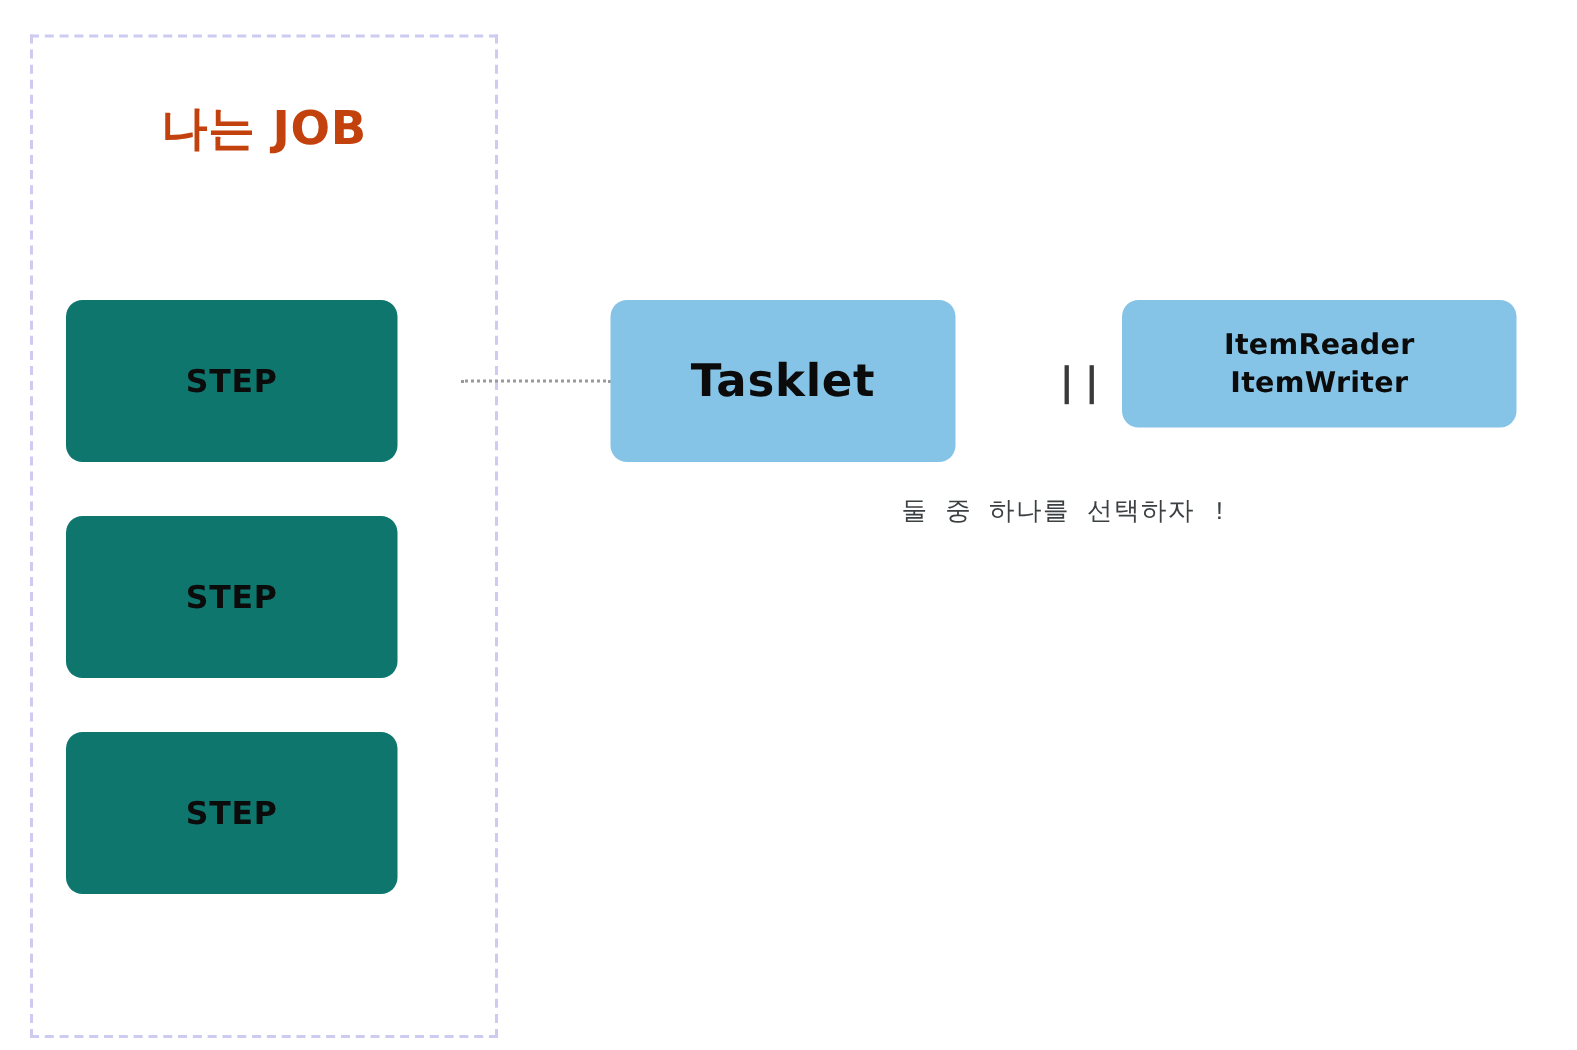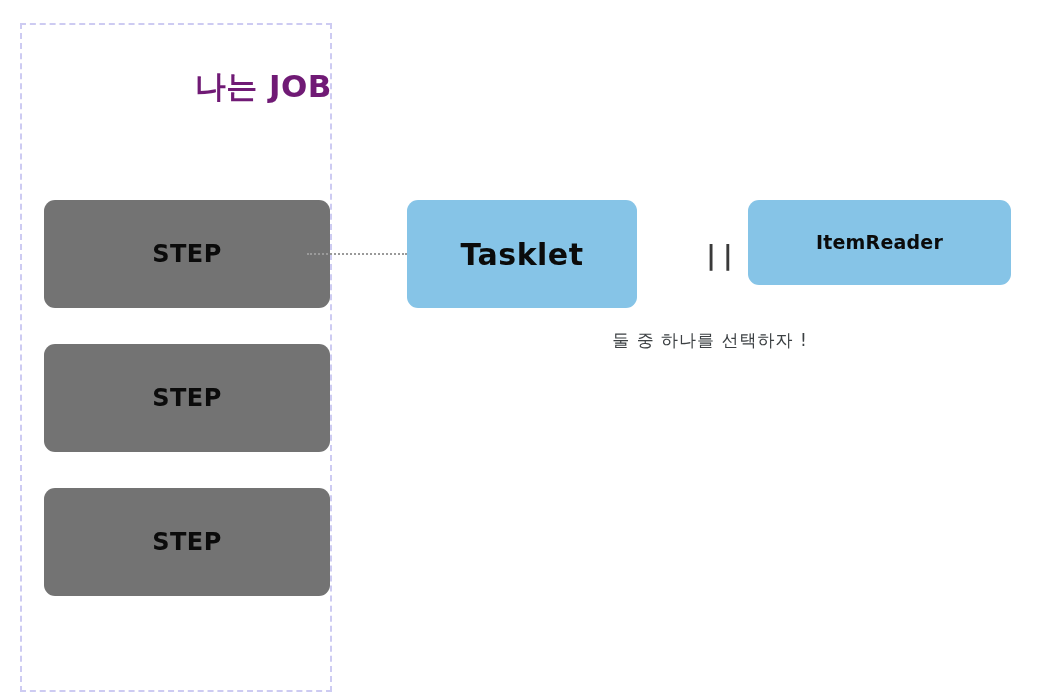--- a/index.html
+++ b/index.html
@@ -34,48 +34,48 @@
     box-sizing: border-box;
     border: 2px dashed #cdcbf2;
     background: transparent;
   }
 
   .job-title {
     position: absolute;
     left: 20px;
     top: 66px;
     width: 312px;
-    text-align: right;
+    text-align: center;
     font-size: 31px;
     font-weight: bold;
-    color: #701a75;
+    color: #c2410c;
     letter-spacing: 0.5px;
     line-height: 40px;
     white-space: nowrap;
   }
 
   
   .node {
     position: absolute;
     box-sizing: border-box;
     border-radius: 11px;
     display: flex;
     align-items: center;
     justify-content: center;
     text-align: center;
     color: #0b0b0b;
     font-weight: bold;
   }
 
   .node.step {
-    background: #737373;
+    background: #0f766e;
     left: 44px;
-    width: 286px;
+    width: 221px;
     height: 108px;
-    font-size: 24px;
+    font-size: 21px;
     letter-spacing: 0.5px;
   }
   .node.step-0 { top: 200px; }
   .node.step-1 { top: 344px; }
   .node.step-2 { top: 488px; }
 
   .node.tasklet {
     background: #86c4e7;
     left: 407px;
     top: 200px;
@@ -133,20 +133,21 @@
   .caption {
     position: absolute;
     left: 500px;
     top: 329px;
     width: 420px;
     text-align: center;
     font-size: 17px;
     color: #3c4043;
     letter-spacing: 1px;
     white-space: nowrap;
+    font-family: Liberation Mono, monospace;
   }
 </style>
 </head>
 <body>
 
 <div id="canvas">
 
   <div class="job-container"></div>
 
   <div class="job-title">나는 JOB</div>
@@ -166,17 +167,18 @@
   <div class="connector"></div>
 
   <div class="node tasklet">
     <span>Tasklet</span>
   </div>
 
   <div class="eq-symbol">||</div>
 
   <div class="node itemchain">
     <span class="itemchain-line">ItemReader</span>
+    <span class="itemchain-line">ItemWriter</span>
   </div>
 
   <div class="caption">둘 중 하나를 선택하자 !</div>
 
 </div>
 
 </body></html>

